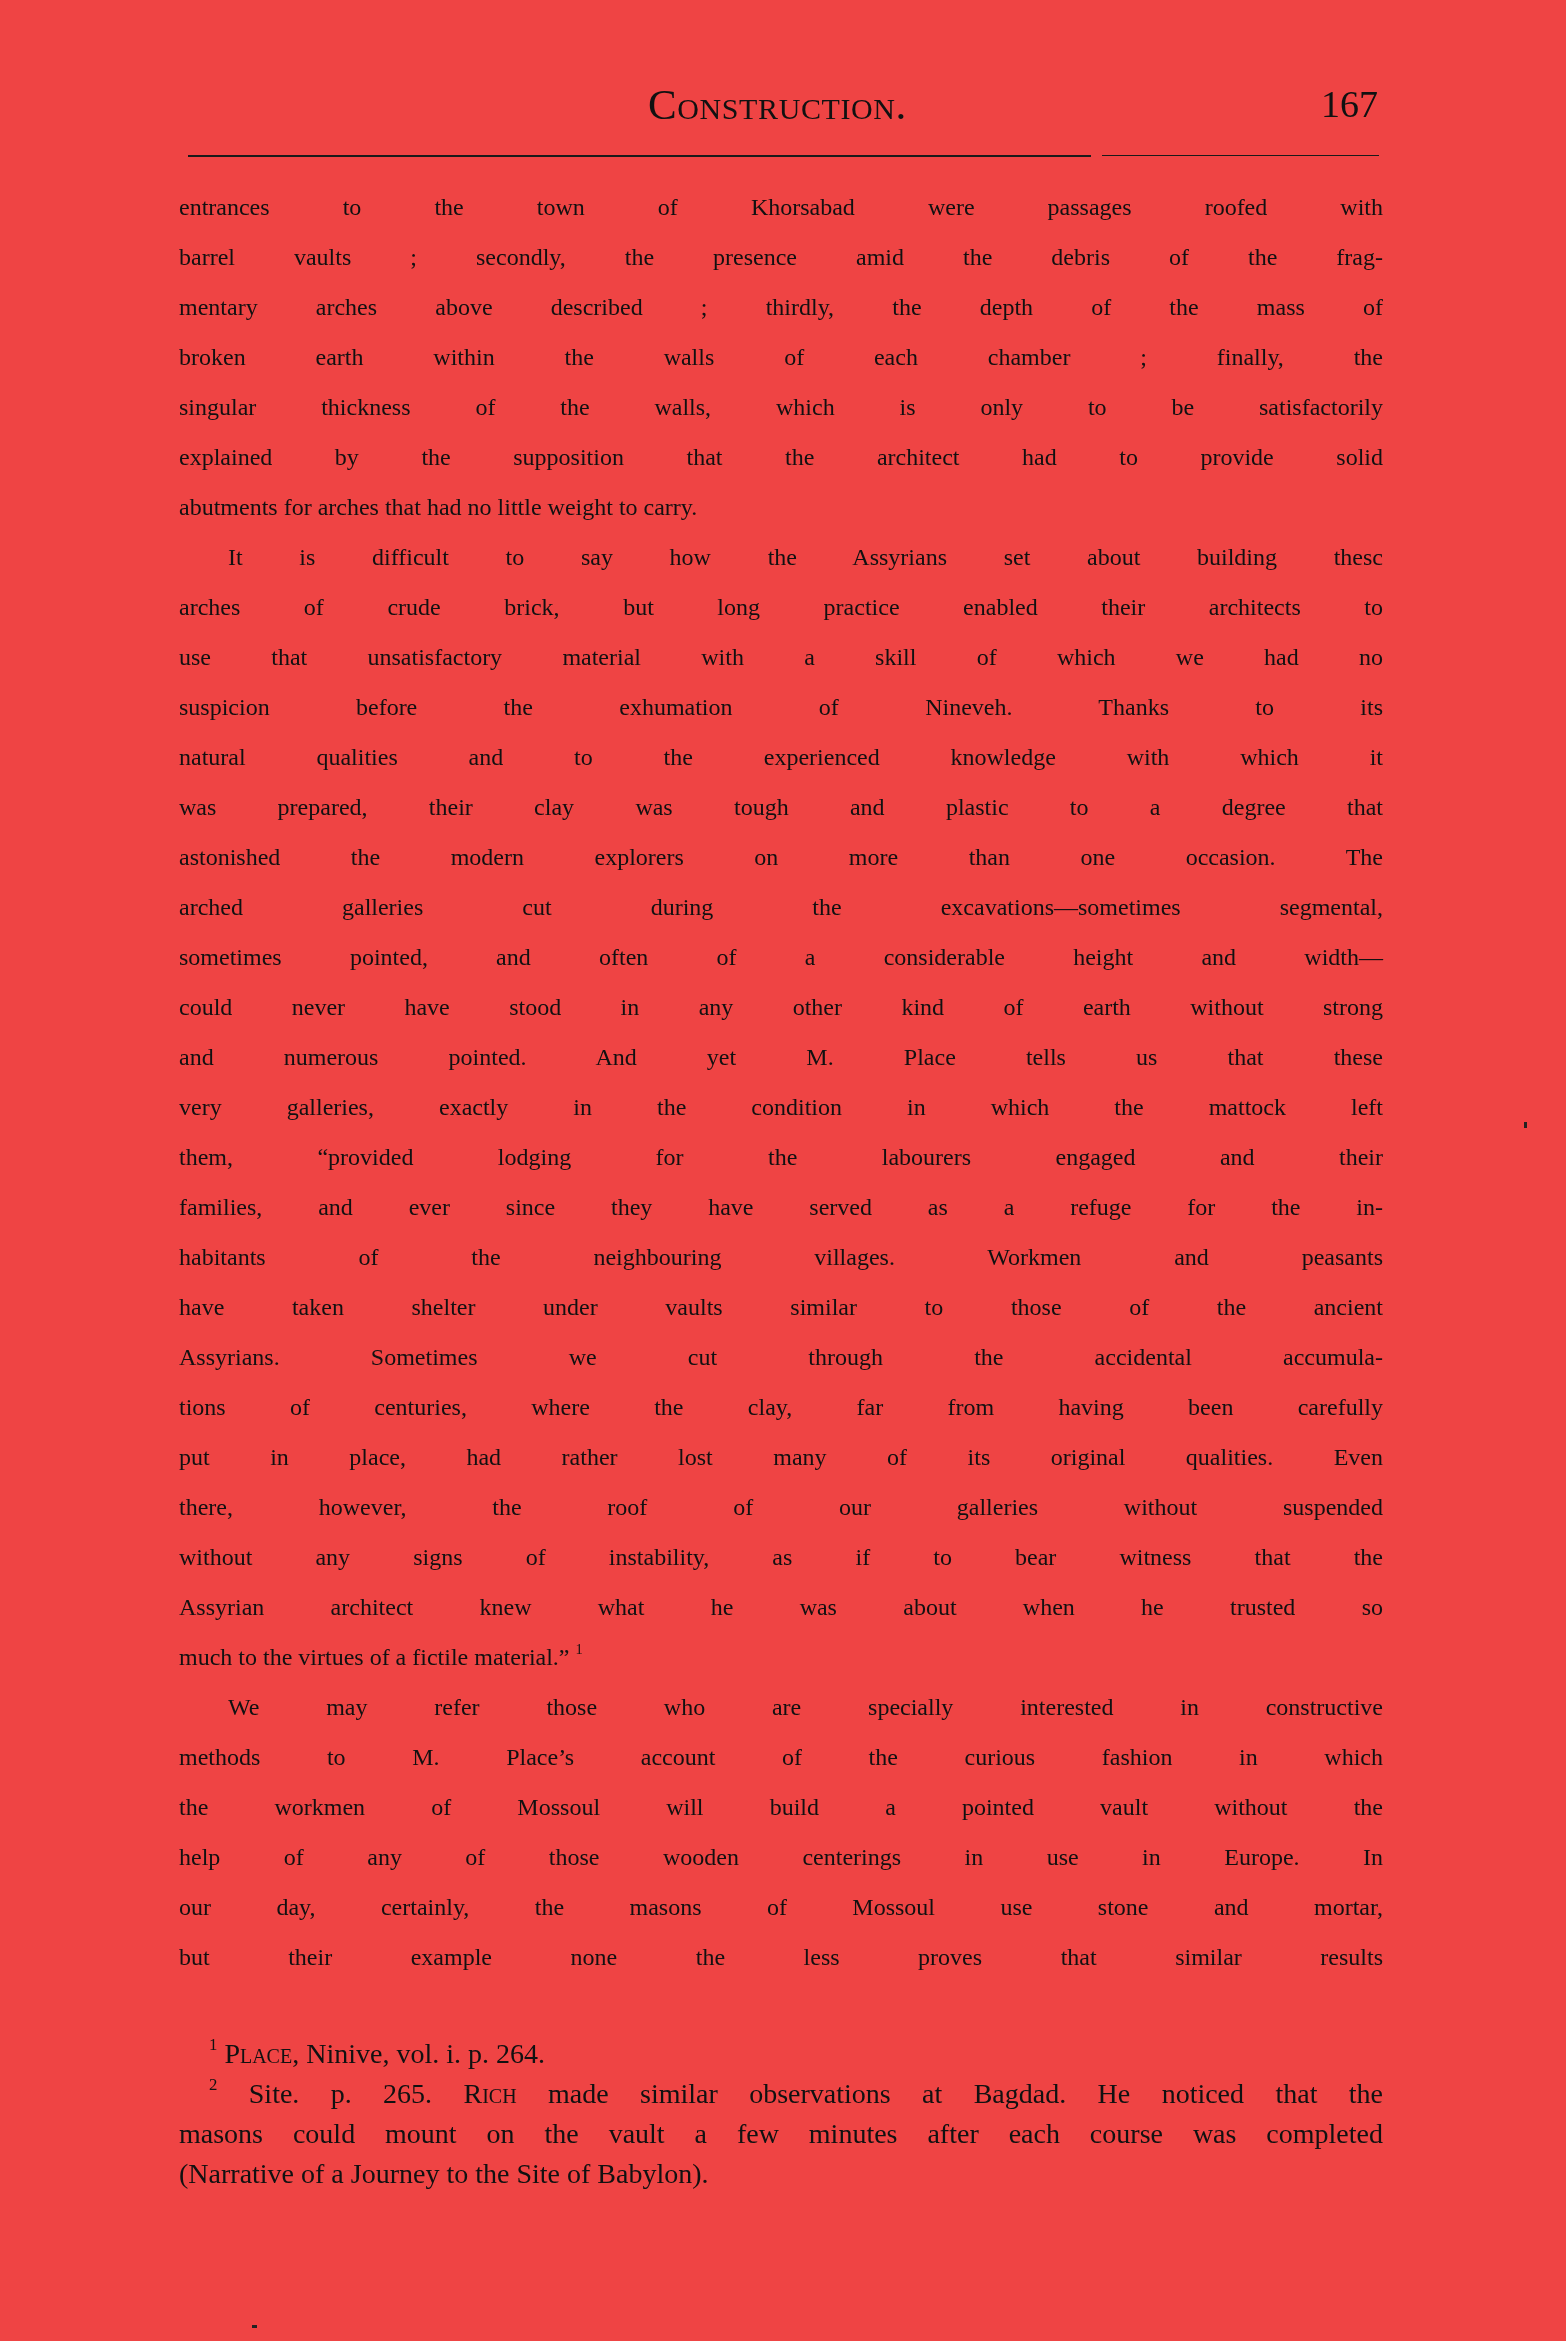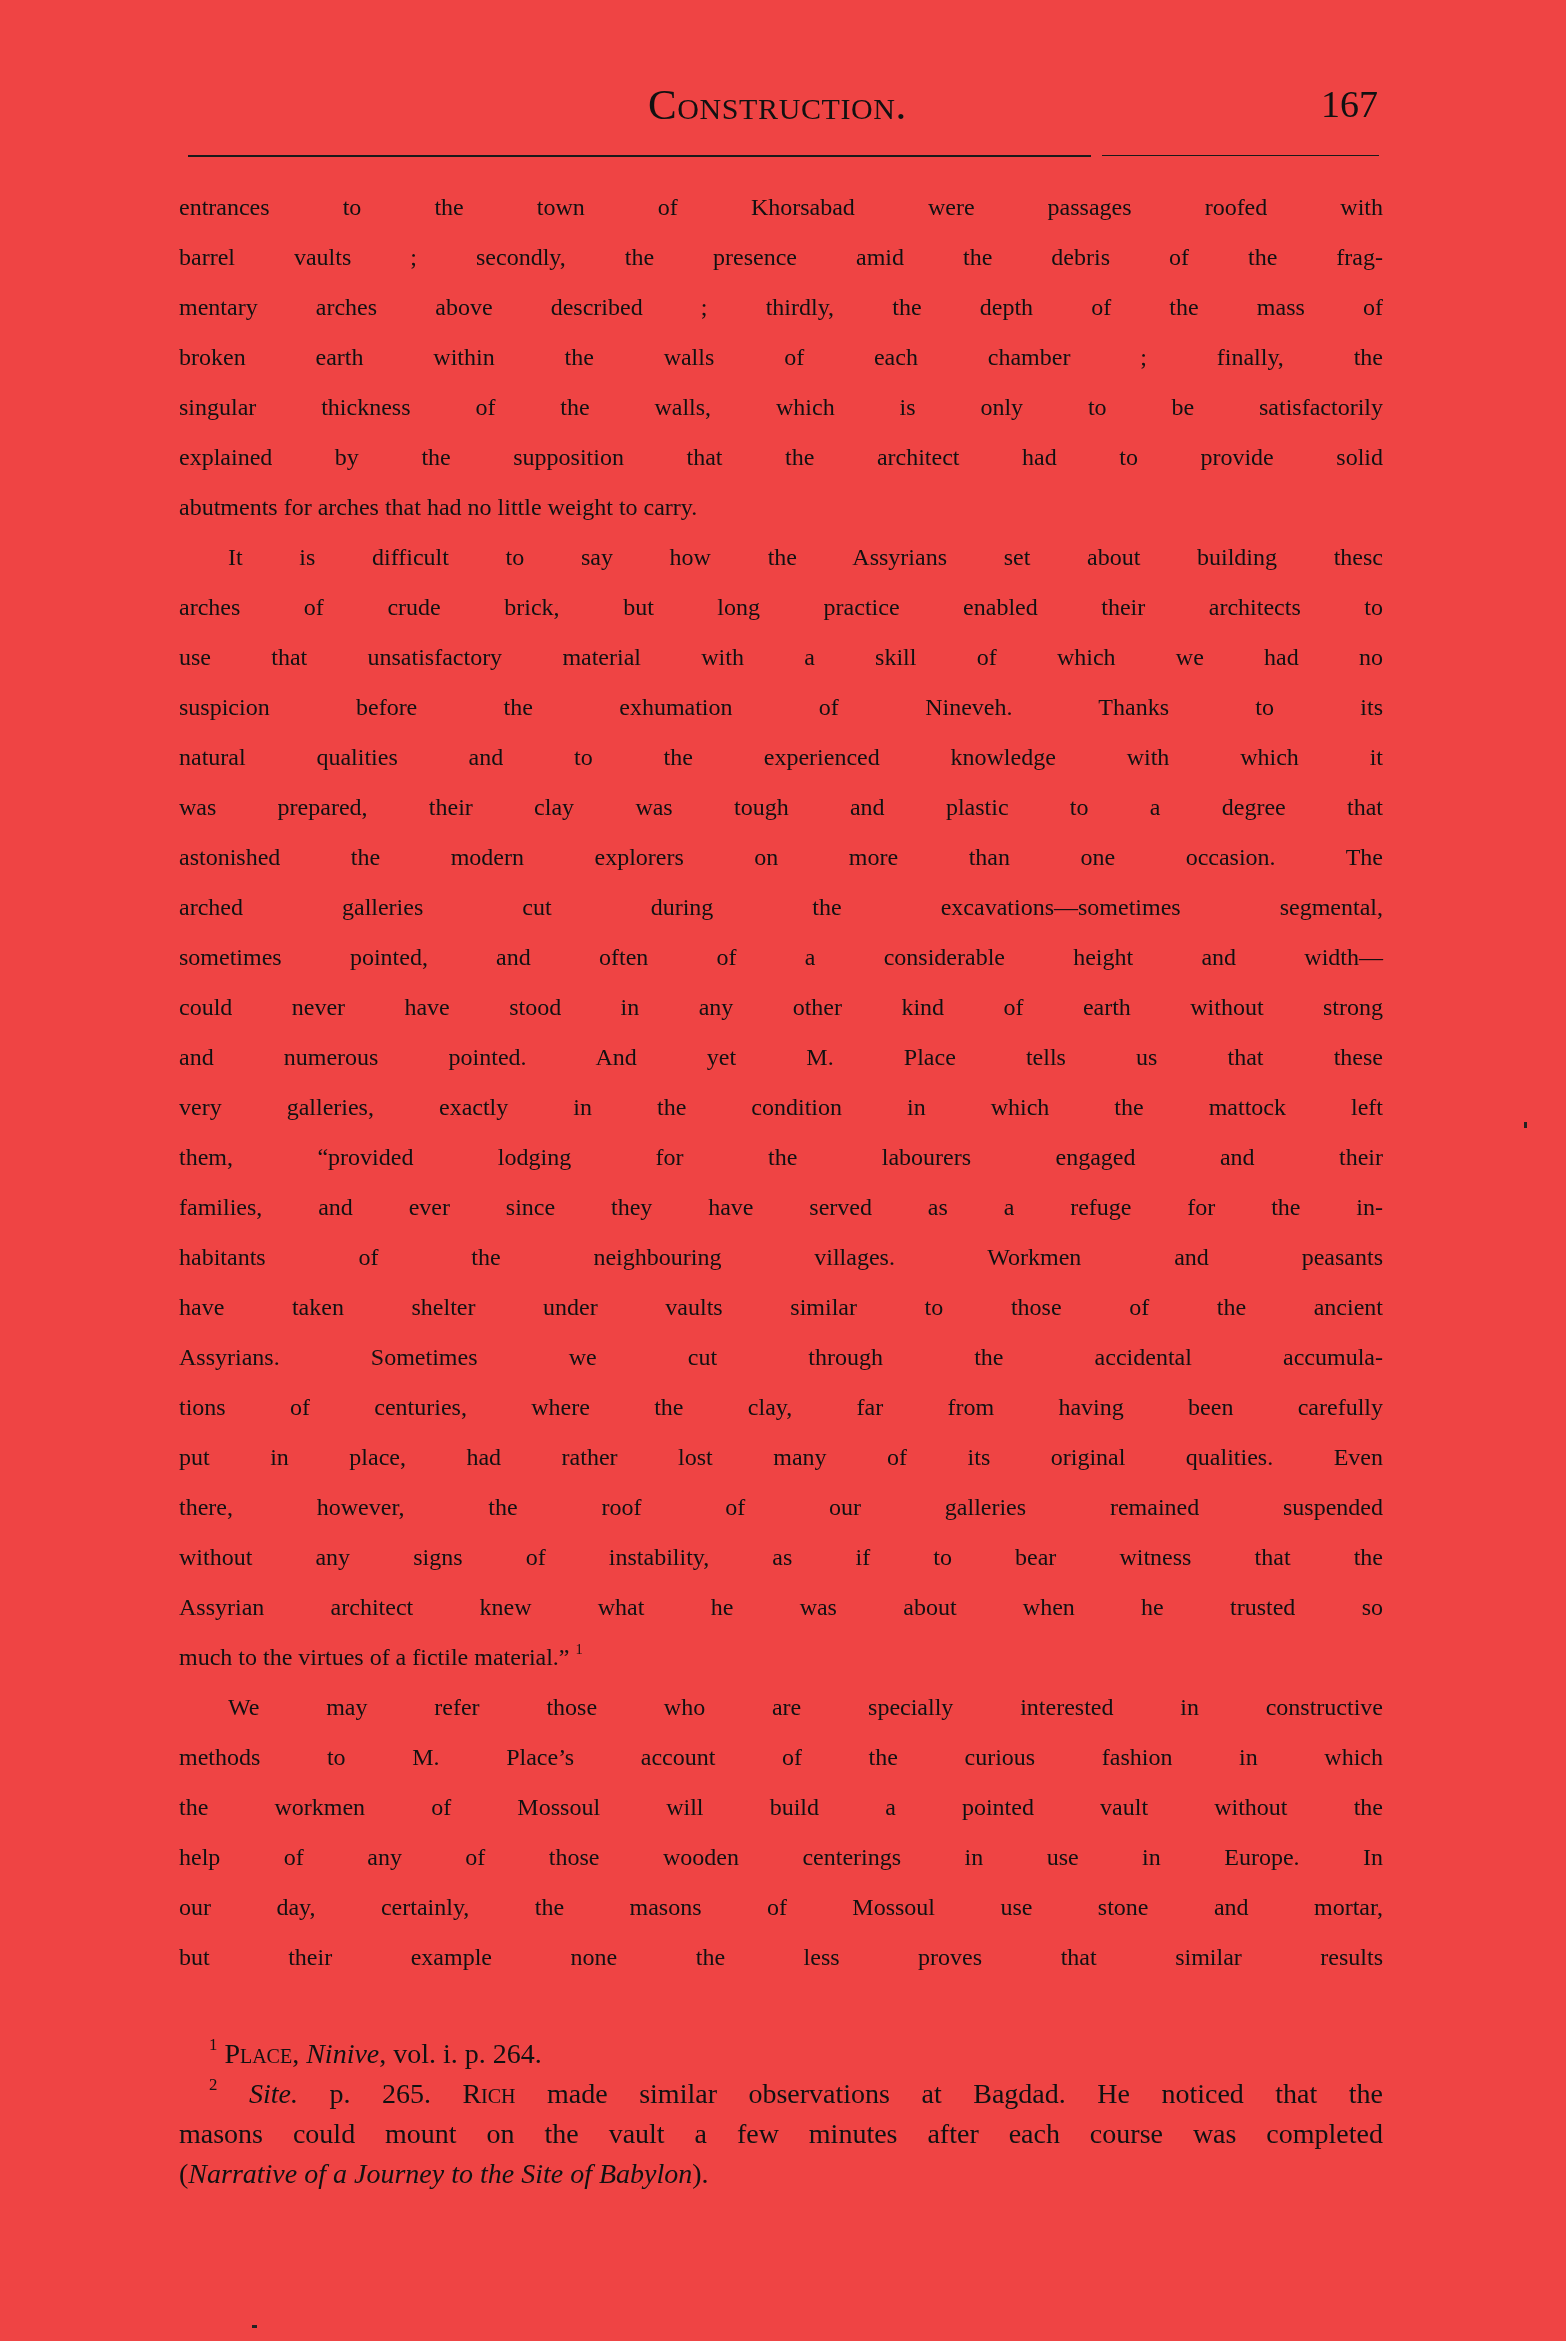--- a/index.html
+++ b/index.html
@@ -8,21 +8,21 @@
   .running-head { position: absolute; left: 179px; top: 79px; width: 1199px; height: 51px; line-height: 51px; }
   .running-title { position: absolute; left: 469px; top: 0; font-size: 43px; font-variant: small-caps; letter-spacing: 0.6px; white-space: nowrap; }
   .page-number { position: absolute; right: 0; top: 0; font-size: 38px; white-space: nowrap; }
   .rule { position: absolute; top: 155px; height: 1.9px; background: #1a1a1a; }
   .body-text { position: absolute; left: 179px; top: 182px; width: 1204px; font-size: 24px; line-height: 50px; }
   .line { display: block; white-space: nowrap; height: 50px; text-align: justify; text-align-last: justify; overflow: visible; }
   .line.last { text-align-last: left; }
   .line.indent { padding-left: 49px; }
   .body-text .line { white-space: normal; }
   .sup { font-size: 0.6em; vertical-align: 0.75em; line-height: 0; }
-  .it { font-style: italic; }
+  .it { }
   .sc { font-variant: small-caps; }
   .footnotes { position: absolute; left: 179px; top: 2034px; width: 1204px; font-size: 28px; line-height: 40px; }
   .footnotes .line { height: 40px; white-space: normal; }
   .footnotes .line.fn-first { padding-left: 30px; }
   .speck { position: absolute; background: #222; }
 </style>
 </head>
 <body>
 
 <div class="page">
@@ -58,21 +58,21 @@
         <span class="line "><span class="">could never have stood in any other kind of earth without strong</span></span>
         <span class="line "><span class="">and numerous pointed. And yet M. Place tells us that these</span></span>
         <span class="line "><span class="">very galleries, exactly in the condition in which the mattock left</span></span>
         <span class="line "><span class="">them, “provided lodging for the labourers engaged and their</span></span>
         <span class="line "><span class="">families, and ever since they have served as a refuge for the in-</span></span>
         <span class="line "><span class="">habitants of the neighbouring villages. Workmen and peasants</span></span>
         <span class="line "><span class="">have taken shelter under vaults similar to those of the ancient</span></span>
         <span class="line "><span class="">Assyrians. Sometimes we cut through the accidental accumula-</span></span>
         <span class="line "><span class="">tions of centuries, where the clay, far from having been carefully</span></span>
         <span class="line "><span class="">put in place, had rather lost many of its original qualities. Even</span></span>
-        <span class="line "><span class="">there, however, the roof of our galleries remained suspended</span></span>
+        <span class="line "><span class="">there, however, the roof of our galleries without suspended</span></span>
         <span class="line "><span class="">without any signs of instability, as if to bear witness that the</span></span>
         <span class="line "><span class="">Assyrian architect knew what he was about when he trusted so</span></span>
         <span class="line  last"><span class="">much to the virtues of a fictile material.” </span><span class="sup">1</span></span>
       </div>
       <div>
         <span class="line  indent"><span class="">We may refer those who are specially interested in constructive</span></span>
         <span class="line "><span class="">methods to M. Place’s account of the curious fashion in which</span></span>
         <span class="line "><span class="">the workmen of Mossoul will build a pointed vault without the</span></span>
         <span class="line "><span class="">help of any of those wooden centerings in use in Europe. In</span></span>
         <span class="line "><span class="">our day, certainly, the masons of Mossoul use stone and mortar,</span></span>

